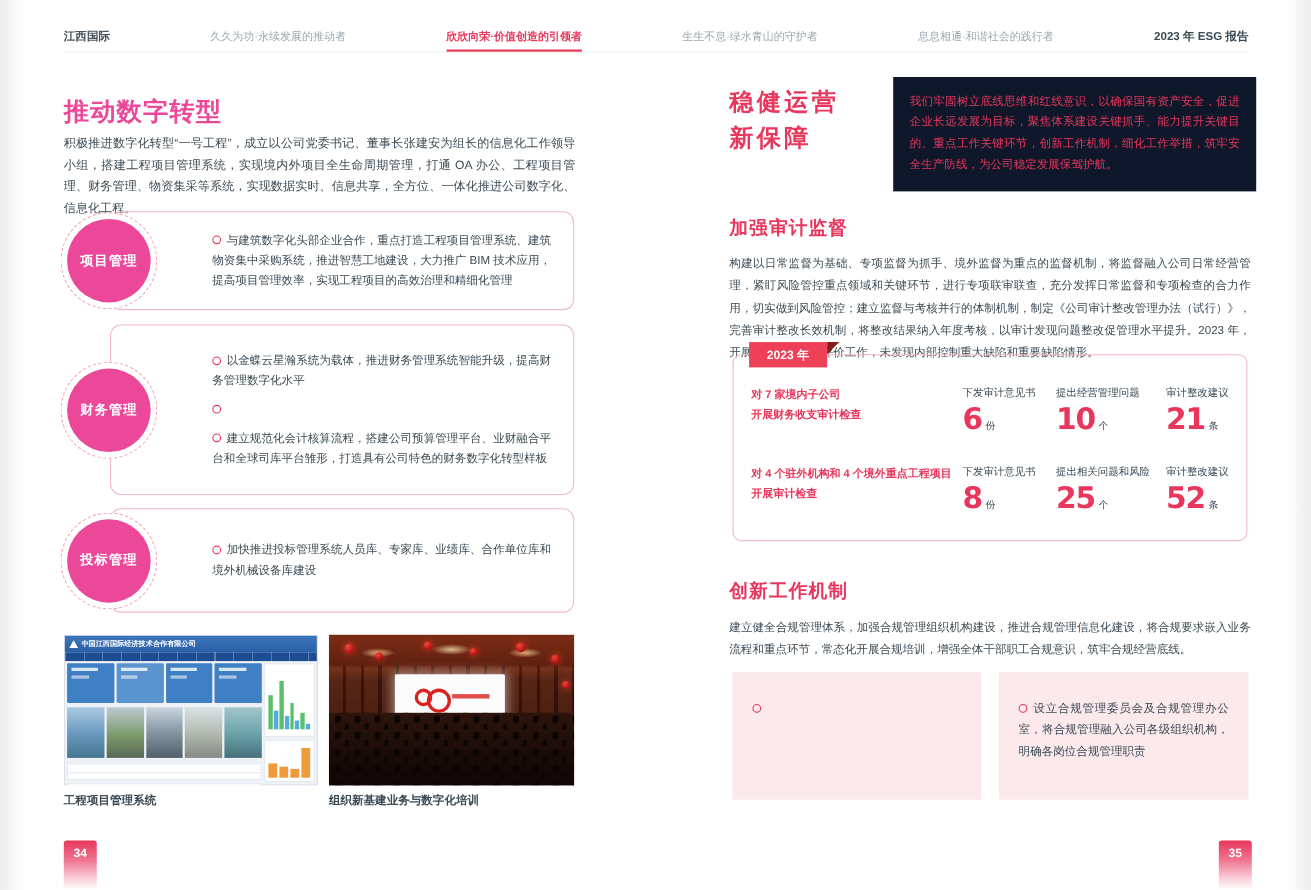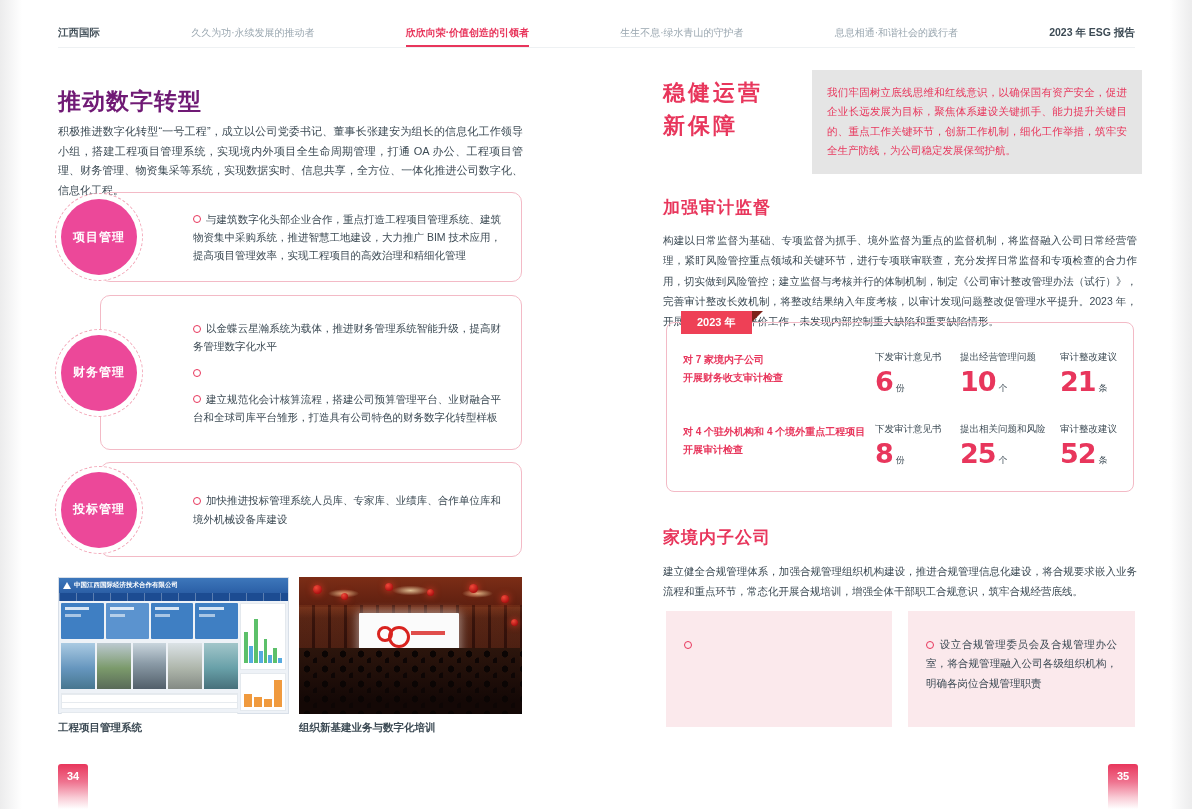--- a/index.html
+++ b/index.html
@@ -22,21 +22,21 @@
     display:flex; align-items:center; justify-content:space-between;
     border-bottom:1px solid #eef1f3; padding-bottom:6px;
   }
   .hdr .brand { font-size:10.5px; font-weight:bold; color:#49565f; }
   .hdr .nav-item { font-size:10px; color:#9aa7b0; position:relative; }
   .hdr .nav-item.active { color:#e8365c; font-weight:bold; }
   .hdr .nav-item.active::after {
     content:""; position:absolute; left:0; right:0; bottom:-7px; height:2px; background:#e8365c;
   }
   .hdr .report-title { font-size:10.5px; font-weight:bold; color:#3c4a54; }
-  .h1-left { position:absolute; left:58px; top:86px; font-size:23px; font-weight:bold; color:#701a75; letter-spacing:1px; }
+  .h1-left { position:absolute; left:58px; top:86px; font-size:23px; font-weight:bold; color:#ec4899; letter-spacing:1px; }
   .para { font-size:11px; line-height:1.78; text-align:justify; color:#3c4a54; }
   .ring {
     display:inline-block; width:8px; height:8px; border:1.5px solid #e8365c; border-radius:50%;
     margin-right:5px; vertical-align:-0.5px;
   }
 
   
   .intro-left { position:absolute; left:58px; top:122px; width:465px; }
 
   .card {
@@ -129,21 +129,21 @@
 
   
   .page-tab { position:absolute; bottom:0; width:30px; height:45px; text-align:center; padding-top:6px;
     color:#fff; font-size:11px; font-weight:bold; border-radius:3px 3px 0 0;
     background:linear-gradient(180deg,#e8365c 0%, #ef7490 40%, #f9ccd6 75%, rgba(249,204,214,0) 100%); }
   #page-tab-left { left:58px; } #page-tab-right { left:1108px; }
 
   
   .h1-right { position:absolute; left:663px; top:76px; font-size:22px; font-weight:bold; color:#e8365c;
     line-height:1.5; letter-spacing:3px; }
-  .intro-right { position:absolute; left:812px; top:70px; width:330px; background:#e5e5e5;
+  .intro-right { position:absolute; left:812px; top:70px; width:330px; background:#0f172a;
     padding:13px 15px; color:#e8365c; font-size:10.5px; line-height:1.85; text-align:justify; }
   .h2 { position:absolute; left:663px; font-size:17px; font-weight:bold; color:#e8365c; letter-spacing:1px; }
   #h2-audit { top:196px; } #h2-compliance { top:526px; }
   #audit-para { position:absolute; left:663px; top:230px; width:474px; font-size:10.5px; line-height:1.93; }
   #compliance-para { position:absolute; left:663px; top:561px; width:474px; font-size:10.5px; line-height:1.93; }
 
   .audit-box { position:absolute; left:666px; top:322px; width:468px; height:170px;
     border:1px solid #f3bac6; border-radius:8px; }
   .year-ribbon { position:absolute; left:14px; top:-12px; background:#ee4056; color:#fff;
     font-size:11px; font-weight:bold; padding:4px 16px; }
@@ -336,21 +336,21 @@
       <div class="lbl">提出相关问题和风险</div>
       <div class="val"><span>25</span><span class="unit">个</span></div>
     </div>
     <div class="stat">
       <div class="lbl">审计整改建议</div>
       <div class="val"><span>52</span><span class="unit">条</span></div>
     </div>
   </div>
 </div>
 
-<div class="h2" id="h2-compliance">家境内子公司</div>
+<div class="h2" id="h2-compliance">创新工作机制</div>
 <div class="para" id="compliance-para">建立健全合规管理体系，加强合规管理组织机构建设，推进合规管理信息化建设，将合规要求嵌入业务流程和重点环节，常态化开展合规培训，增强全体干部职工合规意识，筑牢合规经营底线。</div>
 
 <div class="pink-box" id="pink-box-1">
   <span class="ring"></span>
 </div>
 <div class="pink-box" id="pink-box-2">
   <span class="ring"></span><span>设立合规管理委员会及合规管理办公室，将合规管理融入公司各级组织机构，明确各岗位合规管理职责</span>
 </div>
 
 <div class="page-tab" id="page-tab-right">35</div>

